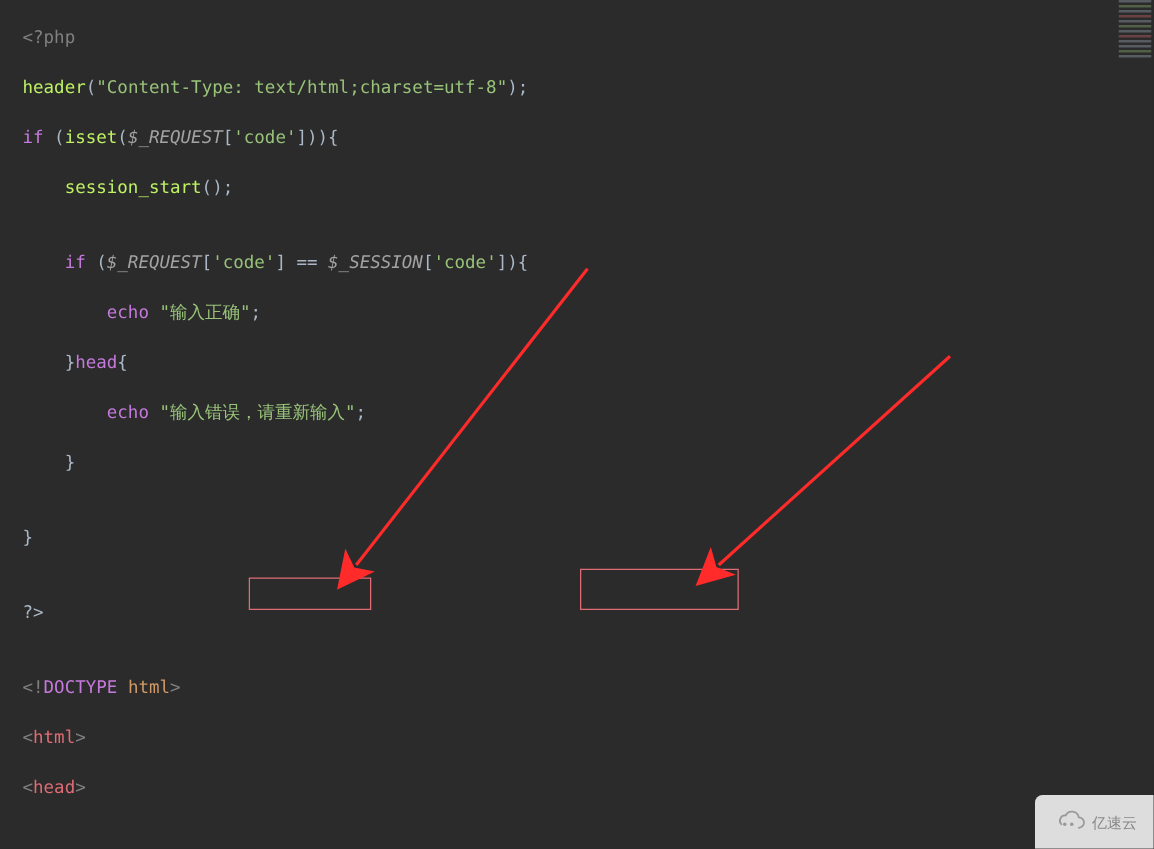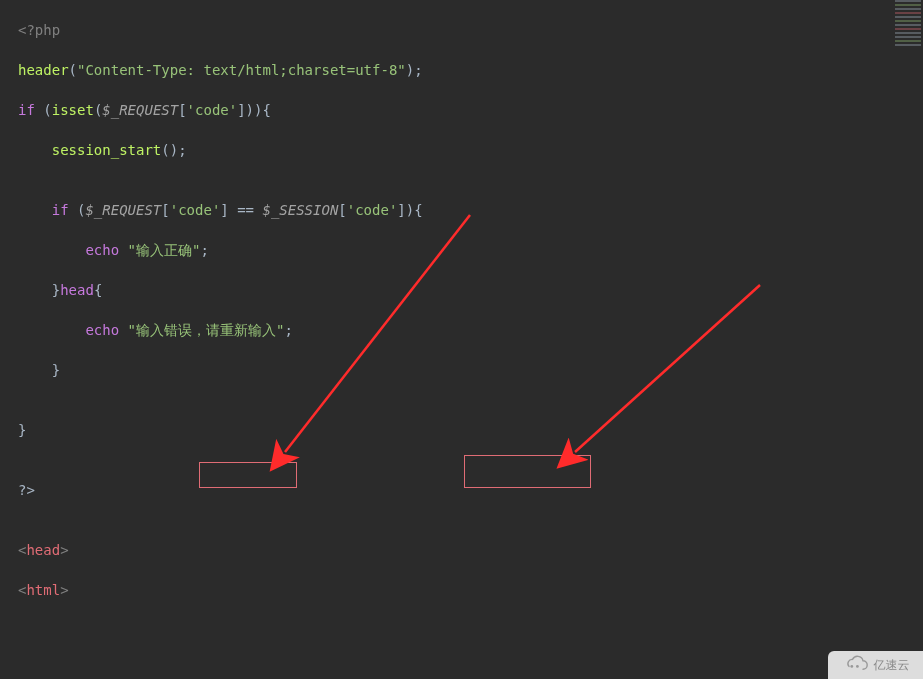--- a/index.html
+++ b/index.html
@@ -63,21 +63,21 @@
     width: 923px; height: 679px;
     pointer-events: none;
   }
 
   
   .watermark {
     position: absolute;
     right: 0;
     bottom: 0;
     width: 95px;
-    height: 28px;
+    height: 43px;
     background: rgba(255,255,255,0.84);
     border-top-left-radius: 6px;
     display: flex;
     align-items: center;
     justify-content: center;
     gap: 4px;
     color: #888;
     font-size: 12px;
     font-family: sans-serif;
   }
@@ -95,22 +95,23 @@
 <span class="line"><span>    </span><span class="kw">if</span><span> (</span><span class="var">$_REQUEST</span><span>[</span><span class="str">'code'</span><span>] == </span><span class="var">$_SESSION</span><span>[</span><span class="str">'code'</span><span>]){</span></span>
 <span class="line"><span>        </span><span class="kw">echo</span><span> </span><span class="str">"输入正确"</span><span>;</span></span>
 <span class="line"><span>    }</span><span class="kw">head</span><span>{</span></span>
 <span class="line"><span>        </span><span class="kw">echo</span><span> </span><span class="str">"输入错误，请重新输入"</span><span>;</span></span>
 <span class="line">    }</span>
 <span class="line"></span>
 <span class="line">}</span>
 <span class="line"></span>
 <span class="line"><span>?&gt;</span></span>
 <span class="line"></span>
+<span class="line"><span class="gray">&lt;!</span><span class="doctype">DOCTYPE</span><span> </span><span class="orange">html</span><span class="gray">&gt;</span></span>
+<span class="line"><span class="gray">&lt;</span><span class="tag">html</span><span class="gray">&gt;</span></span>
 <span class="line"><span class="gray">&lt;</span><span class="tag">head</span><span class="gray">&gt;</span></span>
-<span class="line"><span class="gray">&lt;</span><span class="tag">html</span><span class="gray">&gt;</span></span>
 
 
 
 
 
 
 
 
 
 <span class="line"></span>

